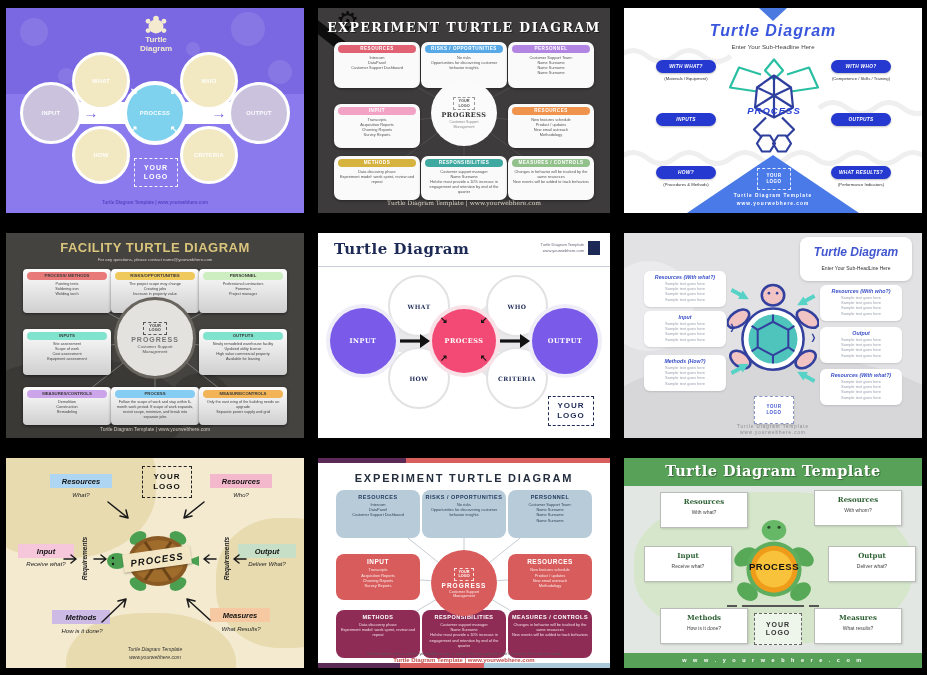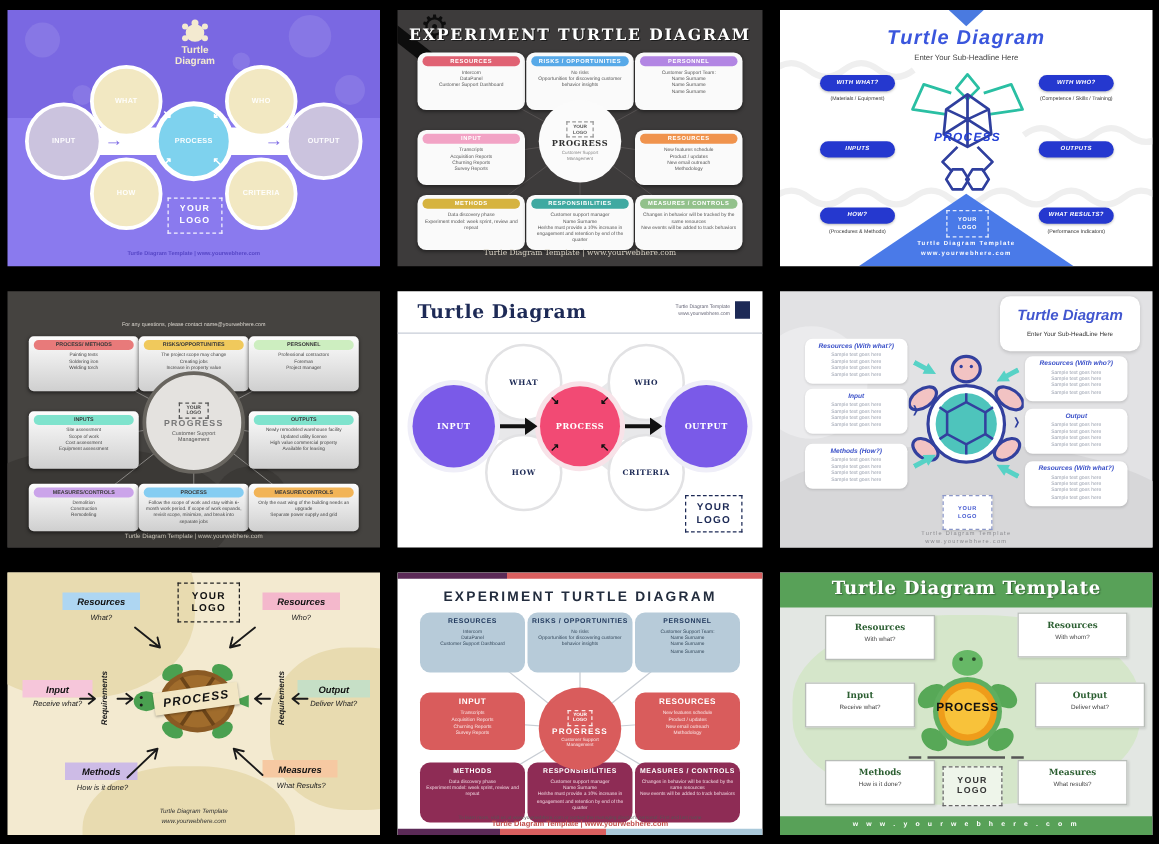--- a/index.html
+++ b/index.html
@@ -330,20 +330,21 @@
     <div class="abs t3-tri-bot" style="left:63px;bottom:0"></div>
     <div class="abs t3-logo pre" style="left:133px;top:160px;width:32px;height:20px">YOUR
 LOGO</div>
     <div class="abs t3-foot" style="left:0;top:185px">Turtle Diagram Template</div>
     <div class="abs t3-foot" style="left:0;top:193px">www.yourwebhere.com</div>
   </section>
 
   <section class="tile" id="t4">
     <div class="abs t4-sil" style="left:-40px;top:125px;width:220px;height:110px"></div>
     <div class="abs t4-sil" style="left:165px;top:140px;width:60px;height:55px"></div>
+    <div class="abs t4-title" style="left:0;top:7px">FACILITY TURTLE DIAGRAM</div>
     <div class="abs t4-sub" style="left:0;top:24px">For any questions, please contact name@yourwebhere.com</div>
     <svg class="abs" style="left:0;top:0" width="298" height="205">
       <g stroke="#8a8885" stroke-width="0.8">
         <line x1="149" y1="105" x2="61" y2="58"></line>
           <line x1="149" y1="105" x2="149" y2="58"></line>
           <line x1="149" y1="105" x2="237" y2="58"></line>
         <line x1="149" y1="105" x2="61" y2="119"></line>
           <line x1="149" y1="105" x2="237" y2="119"></line>
         <line x1="149" y1="105" x2="61" y2="174"></line>
           <line x1="149" y1="105" x2="149" y2="174"></line>

